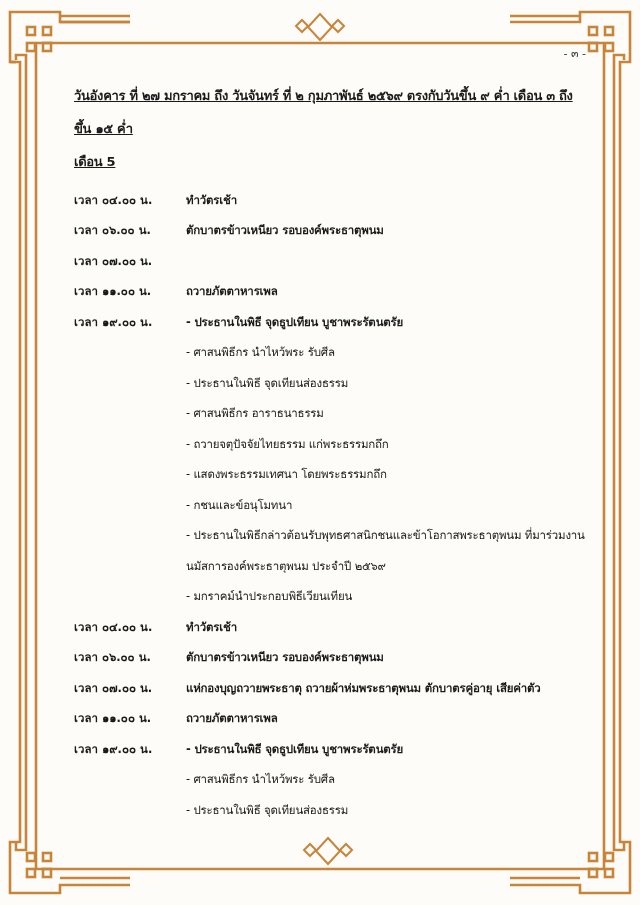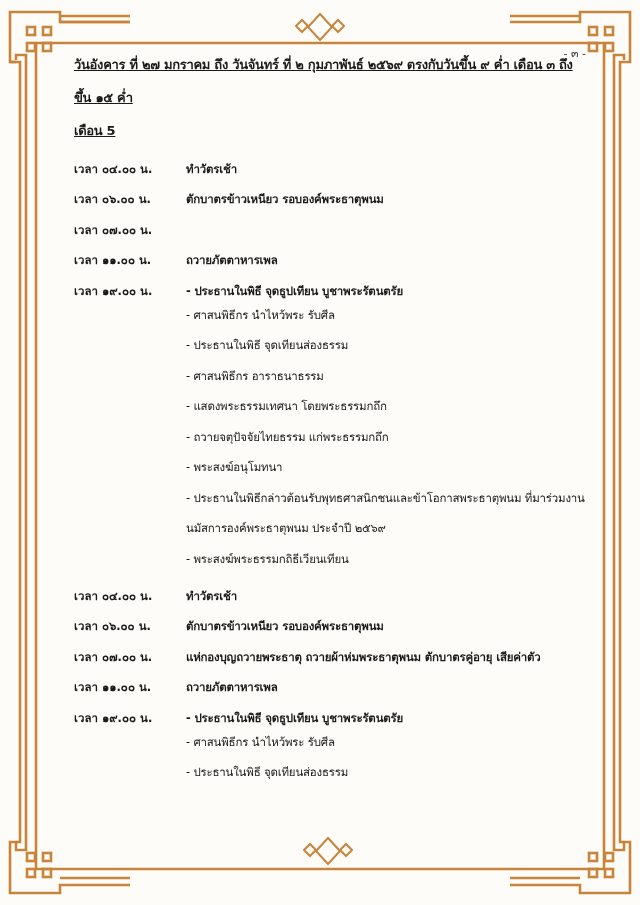--- a/index.html
+++ b/index.html
@@ -24,21 +24,21 @@
     .page-number {
       position: absolute;
       right: 54px;
       top: 44px;
       font-size: 11px;
       color: #333;
     }
     .content {
       position: absolute;
       left: 74px;
-      top: 48px;
+      top: 79px;
       width: 520px;
     }
     .heading {
       font-size: 13px;
       font-weight: bold;
       text-decoration: underline;
       line-height: 33px;
       margin: 0;
       letter-spacing: -0.3px;
     }
@@ -57,21 +57,21 @@
     .row .desc {
       flex: 1;
       white-space: nowrap;
       letter-spacing: -0.2px;
       margin-top: 8px;
     }
     .sub-row {
       display: flex;
       height: 30.5px;
       font-size: 11.5px;
-      align-items: center;
+      align-items: flex-end;
     }
     .sub-row .spacer {
       width: 112px;
       flex: 0 0 112px;
     }
     .sub-row .desc {
       flex: 1;
       white-space: nowrap;
       letter-spacing: -0.2px;
     }
@@ -178,41 +178,41 @@
     <div class="sub-row">
         <span class="spacer"></span>
         <span class="desc">- ประธานในพิธี จุดเทียนส่องธรรม</span>
       </div>
     <div class="sub-row">
         <span class="spacer"></span>
         <span class="desc">- ศาสนพิธีกร อาราธนาธรรม</span>
       </div>
     <div class="sub-row">
         <span class="spacer"></span>
+        <span class="desc">- ถวายจตุปัจจัยไทยธรรม แก่พระธรรมกถึก</span>
+      </div>
+    <div class="sub-row">
+        <span class="spacer"></span>
         <span class="desc">- แสดงพระธรรมเทศนา โดยพระธรรมกถึก</span>
       </div>
     <div class="sub-row">
         <span class="spacer"></span>
-        <span class="desc">- ถวายจตุปัจจัยไทยธรรม แก่พระธรรมกถึก</span>
-      </div>
-    <div class="sub-row">
-        <span class="spacer"></span>
-        <span class="desc">- พระสงฆ์อนุโมทนา</span>
+        <span class="desc">- กชนและข์อนุโมทนา</span>
       </div>
     <div class="sub-row">
         <span class="spacer"></span>
         <span class="desc">- ประธานในพิธีกล่าวต้อนรับพุทธศาสนิกชนและข้าโอกาสพระธาตุพนม ที่มาร่วมงาน</span>
       </div>
     <div class="sub-row">
         <span class="spacer"></span>
         <span class="desc">นมัสการองค์พระธาตุพนม ประจำปี ๒๕๖๙</span>
       </div>
     <div class="sub-row">
         <span class="spacer"></span>
-        <span class="desc">- พระสงฆ์พระธรรมกถิธีเวียนเทียน</span>
+        <span class="desc">- มกราคม์นำประกอบพิธีเวียนเทียน</span>
       </div>
 
   </div>
 
   <div>
 
     <div class="row">
       <span class="time">เวลา ๐๔.๐๐ น.</span>
       <span class="desc">ทำวัตรเช้า</span>
     </div>

